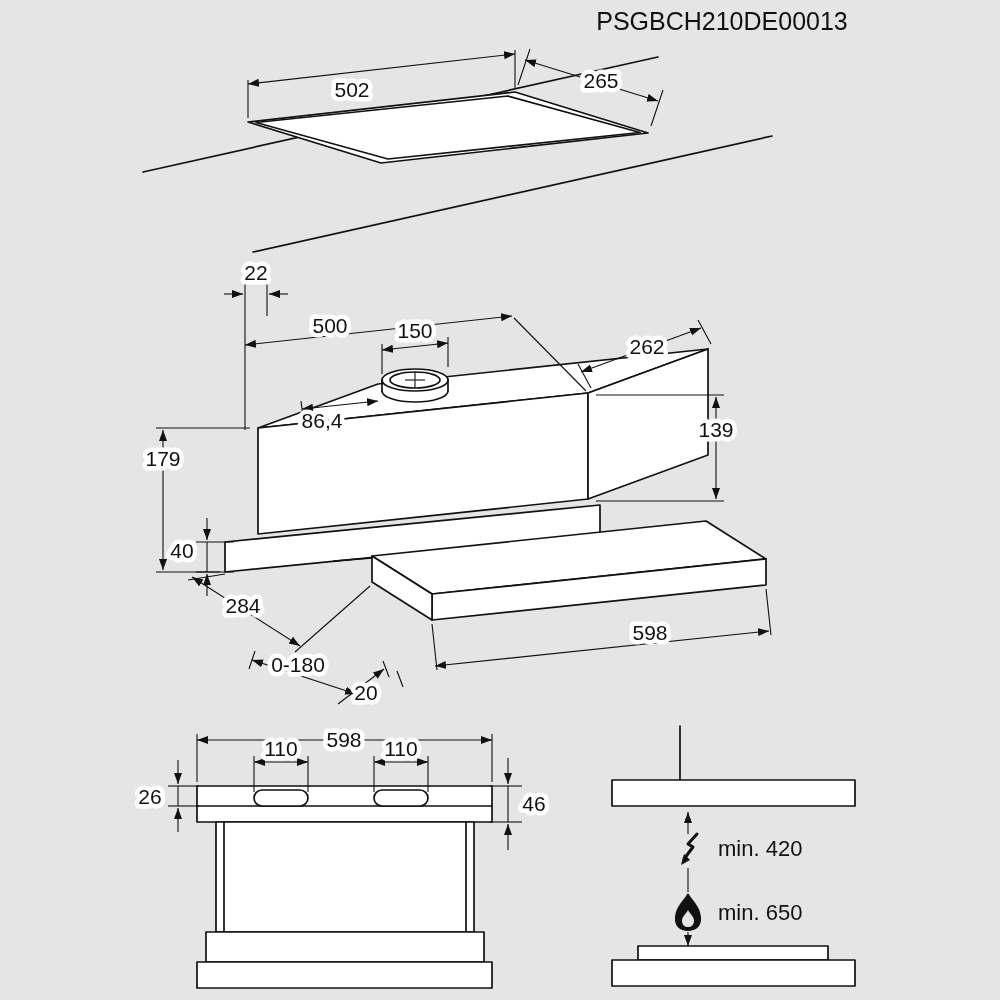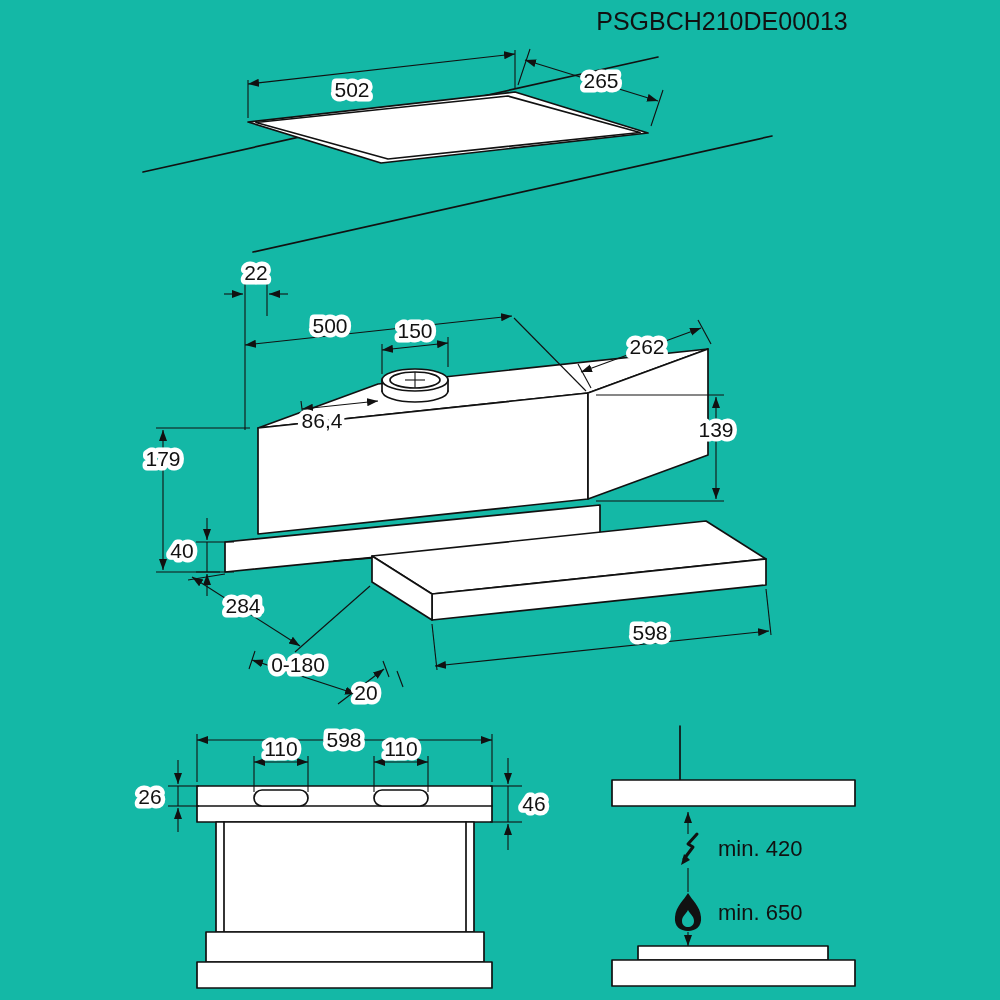--- a/index.html
+++ b/index.html
@@ -1,16 +1,16 @@
 <!DOCTYPE html>
 <html><head>
 <meta charset="utf-8">
 <style>
   html,body{margin:0;padding:0;background:#fff;}
-  .stage{position:relative;width:1000px;height:1000px;background:#14b8a6;overflow:hidden;}
+  .stage{position:relative;width:1000px;height:1000px;background:#e5e5e5;overflow:hidden;}
   .o{stroke:#111;stroke-width:1.7;fill:none;stroke-linejoin:round;stroke-linecap:round;}
   .of{stroke:#111;stroke-width:1.7;fill:#fff;stroke-linejoin:round;}
   .d{stroke:#111;stroke-width:1.1;fill:none;}
   .lbl{font:21px "Liberation Sans",sans-serif;fill:#111;text-anchor:middle;paint-order:stroke fill;stroke:#fff;stroke-width:9px;stroke-linejoin:round;}
   .txt{font:22px "Liberation Sans",sans-serif;fill:#111;}
   .title{font:25px "Liberation Sans",sans-serif;fill:#111;text-anchor:middle;}
   .icon-stroke{stroke:#111;stroke-width:3;fill:none;stroke-linejoin:round;stroke-linecap:round;}
   .icon-fill{fill:#111;stroke:none;}
 </style>
 </head>

